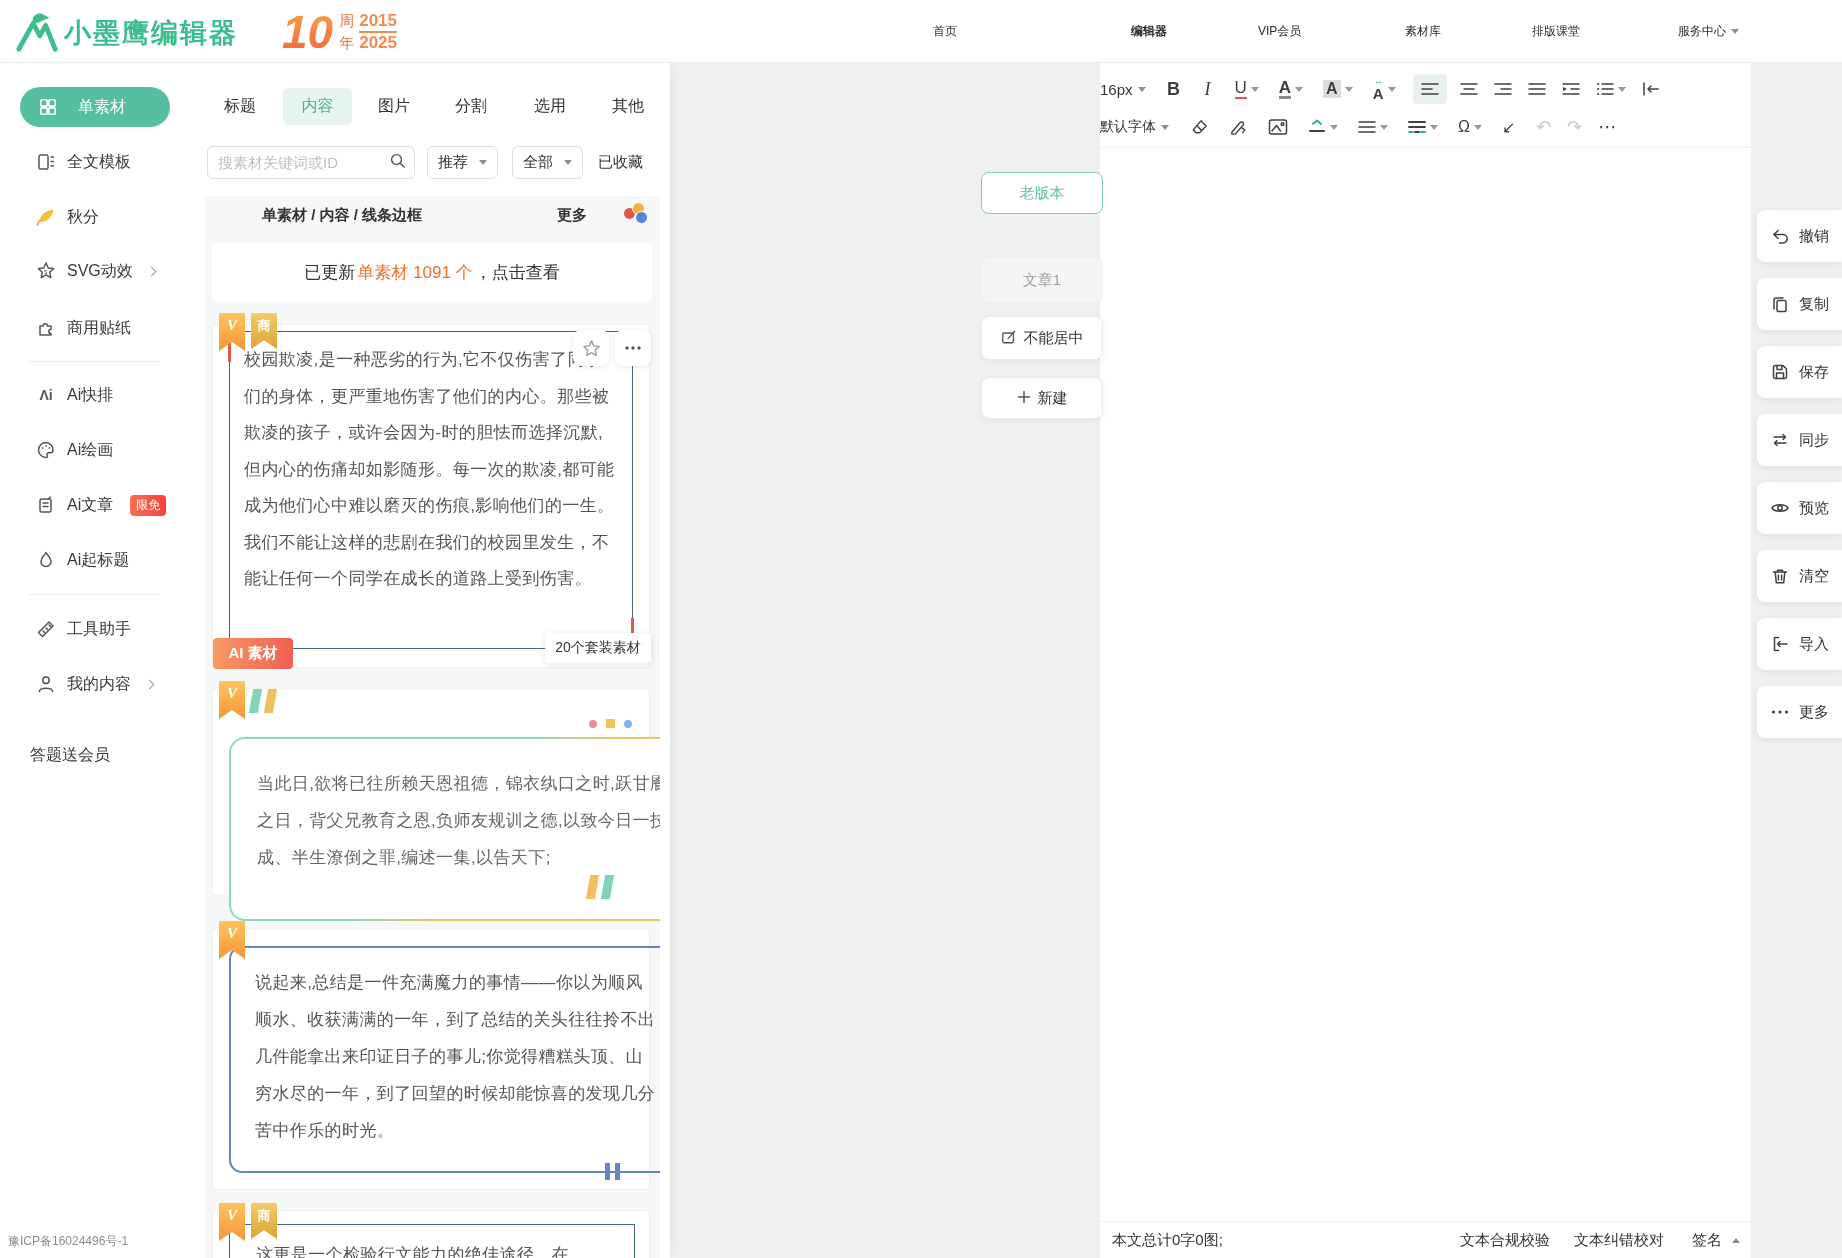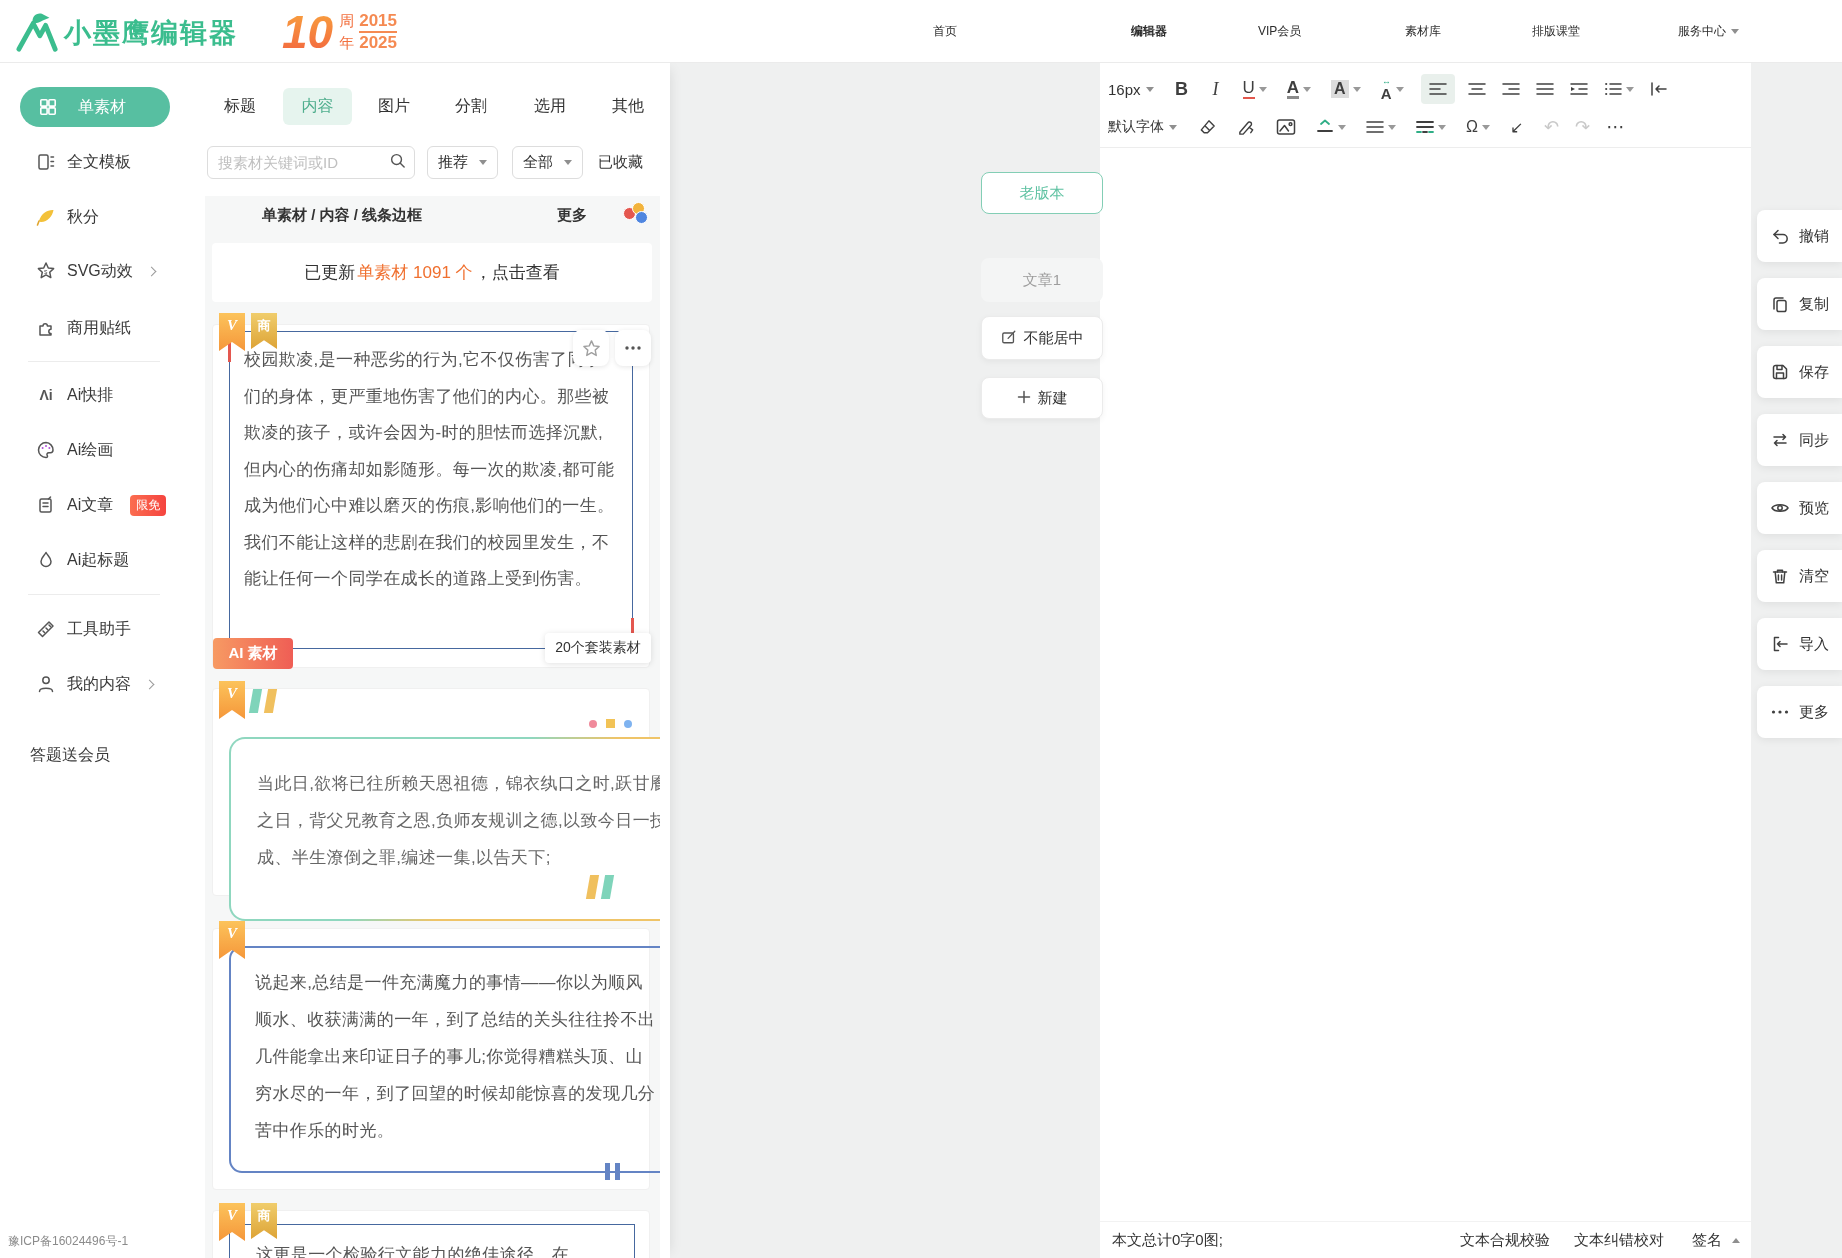--- a/index.html
+++ b/index.html
@@ -91,21 +91,21 @@
   .pop-arrow{position:absolute;left:-6px;top:24px;width:13px;height:13px;background:#fff;transform:rotate(45deg);
              box-shadow:-3px 3px 6px rgba(0,0,0,.05);}
   .pop-line{margin:0;line-height:20px;}
   .vico{font-family:"Liberation Serif",serif;font-style:italic;font-weight:bold;font-size:16px;color:#f59a23;margin-right:5px;}
   .vico.gray{color:#3f3f3f;}
   .vico sub{font-size:9px;}
 
   
   .editor{left:1100px;top:63px;width:651px;height:1195px;background:#fff;z-index:5;}
   .toolbar{position:absolute;left:0;top:0;width:651px;height:85px;border-bottom:1px solid #ededed;padding:0 8px;}
-  .trow{position:absolute;left:8px;display:flex;align-items:center;height:32px;}
+  .trow{position:absolute;left:0;display:flex;align-items:center;height:32px;}
   .tbtn{display:flex;align-items:center;justify-content:center;min-width:20px;height:30px;color:#3f3f3f;cursor:pointer;
         font-size:17px;padding:0 3px;position:relative;}
   .tbtn .chev{margin-left:4px;border-top-color:#999;}
   .tbtn.active{background:#e9f0ec;border-radius:4px;padding:0 8px;}
   .tsel{display:flex;align-items:center;font-size:15px;color:#333;cursor:pointer;height:30px;}
   .glyph-b{font-weight:bold;font-size:18px;}
   .glyph-i{font-family:"Liberation Serif",serif;font-style:italic;font-size:18px;}
   .glyph-u{text-decoration:none;border-bottom:2px solid #e2574d;line-height:1.05;font-size:17px;}
   .glyph-fc{border-bottom:3px solid #8a8a8a;line-height:1.05;font-size:17px;font-weight:bold;}
   .glyph-bg{background:#dcdcdc;padding:0 3px;font-size:16px;font-weight:bold;}

